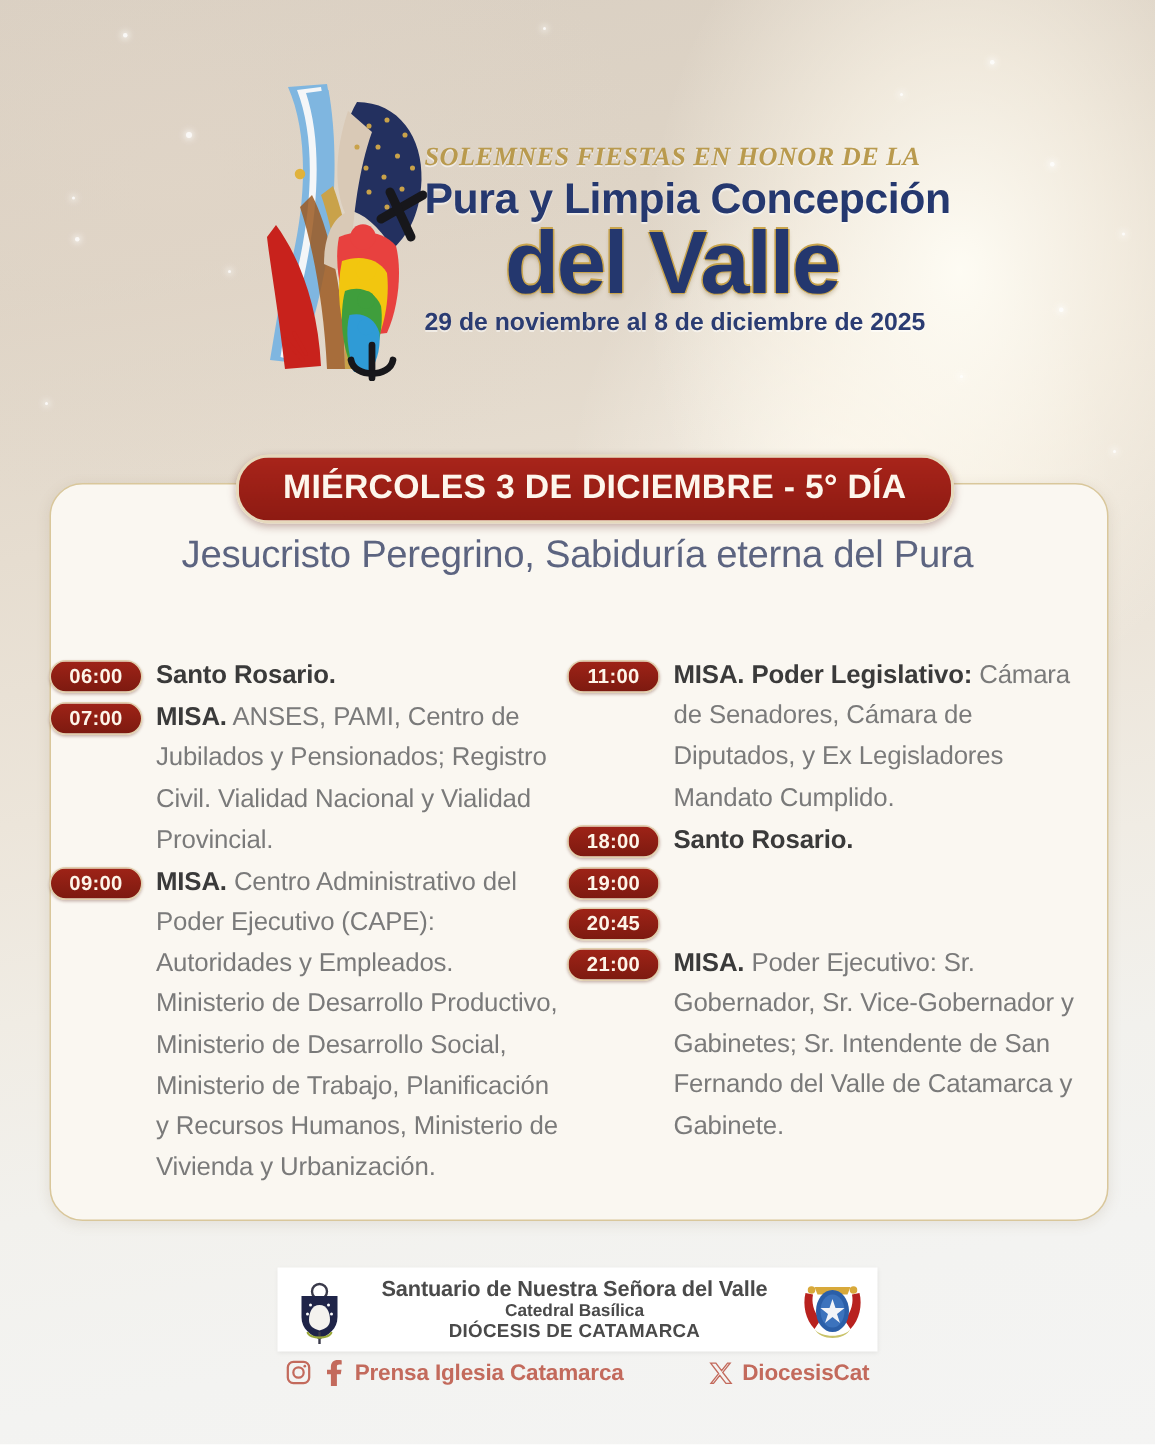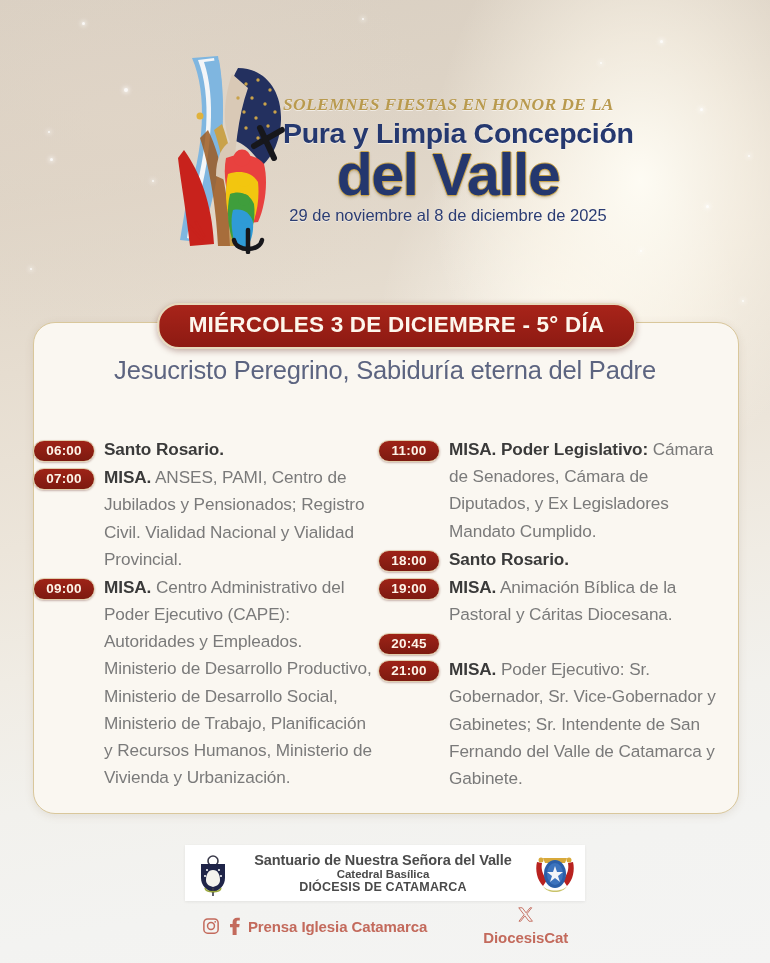--- a/index.html
+++ b/index.html
@@ -36,21 +36,21 @@
     letter-spacing:-.3px;white-space:nowrap;
     text-shadow:0 1px 1px rgba(255,255,255,.6);
   }
   .t-valle{
     font-size:59px;font-weight:700;color:#24376e;line-height:.92;
     letter-spacing:-1.5px;margin-top:-2px;white-space:nowrap;
     text-shadow: 1px 0 0 #c9a54e, -1px 0 0 #c9a54e, 0 1px 0 #c9a54e, 0 -1px 0 #c9a54e,
                  0 2px 3px rgba(120,95,40,.35);
   }
   .t-fechas{
-    font-size:16.5px;font-weight:400;color:#2b3c72;margin-top:4px;white-space:nowrap;
+    font-size:16.5px;font-weight:700;color:#2b3c72;margin-top:4px;white-space:nowrap;
     text-shadow:0 1px 0 rgba(255,255,255,.5);
   }
 
   
   .card{
     position:absolute;left:33px;top:322px;width:704px;height:490px;
     background:#faf7f1;border:1.5px solid #d9c79b;border-radius:22px;
     box-shadow:0 2px 9px rgba(120,100,70,.13);
   }
   .day-banner{
@@ -101,21 +101,21 @@
   }
   .f-text{flex:1;text-align:center;color:#4a4a4a;}
   .f1{font-size:14.5px;font-weight:700;letter-spacing:-.1px;}
   .f2{font-size:11.5px;font-weight:700;margin-top:0px;}
   .f3{font-size:12.5px;font-weight:700;margin-top:0px;letter-spacing:.2px;}
   .social{
     position:absolute;left:0;top:906px;width:770px;
     display:flex;align-items:center;justify-content:center;gap:0px;
   }
   .sgroup{display:flex;align-items:center;gap:6px;}
-  .sgroup.two{margin-left:56px;flex-direction:column;}
+  .sgroup.two{margin-left:56px;}
   .shandle{font-size:15px;font-weight:700;color:#c36a5c;letter-spacing:-.1px;}
   .sicon{display:inline-flex;align-items:center;}
 </style>
 </head>
 <body>
 
 <div class="poster">
 
   <div class="sparkles">
     <div class="sp" style="left:82px;top:22px;width:3px;height:3px;"></div>
@@ -190,21 +190,21 @@
       <div class="t-solemnes">SOLEMNES FIESTAS EN HONOR DE LA</div>
       <div class="t-pura">Pura y Limpia Concepción</div>
       <div class="t-valle">del Valle</div>
       <div class="t-fechas">29 de noviembre al 8 de diciembre de 2025</div>
     </div>
   </div>
 
   <div class="card"></div>
 
   <div class="day-banner">MIÉRCOLES 3 DE DICIEMBRE - 5° DÍA</div>
-  <div class="subtitle">Jesucristo Peregrino, Sabiduría eterna del Padre</div>
+  <div class="subtitle">Jesucristo Peregrino, Sabiduría eterna del Pura</div>
 
   <div class="cols">
     <div class="col" id="col-left">
         <div class="entry">
           <span class="badge">06:00</span>
           <div class="etext"><b>Santo Rosario.</b></div>
         </div>
         <div class="entry">
           <span class="badge">07:00</span>
           <div class="etext"><b>MISA.</b><span> ANSES, PAMI, Centro de Jubilados y Pensionados; Registro Civil. Vialidad Nacional y Vialidad Provincial.</span></div>
@@ -218,21 +218,20 @@
         <div class="entry">
           <span class="badge">11:00</span>
           <div class="etext"><b>MISA. Poder Legislativo:</b><span> Cámara de Senadores, Cámara de Diputados, y Ex Legisladores Mandato Cumplido.</span></div>
         </div>
         <div class="entry">
           <span class="badge">18:00</span>
           <div class="etext"><b>Santo Rosario.</b></div>
         </div>
         <div class="entry">
           <span class="badge">19:00</span>
-          <div class="etext"><b>MISA.</b><span> Animación Bíblica de la Pastoral y Cáritas Diocesana.</span></div>
         </div>
         <div class="entry">
           <span class="badge">20:45</span>
         </div>
         <div class="entry">
           <span class="badge">21:00</span>
           <div class="etext"><b>MISA.</b><span> Poder Ejecutivo: Sr. Gobernador, Sr. Vice-Gobernador y Gabinetes; Sr. Intendente de San Fernando del Valle de Catamarca y Gabinete.</span></div>
         </div>
       </div>
   </div>

